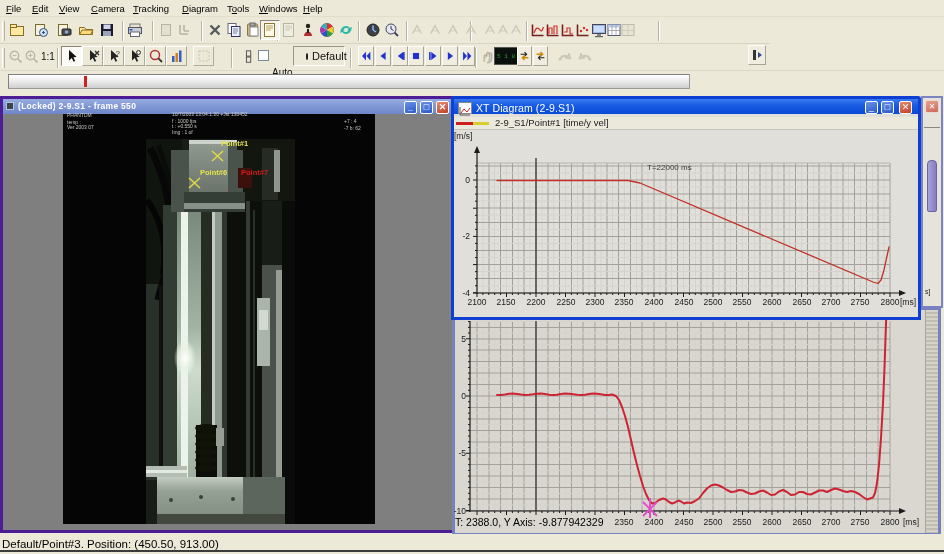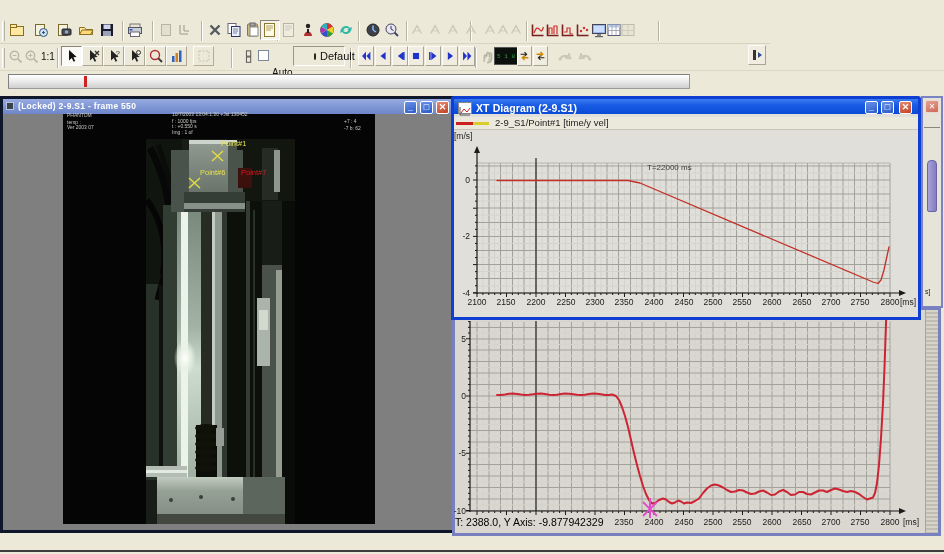--- a/index.html
+++ b/index.html
@@ -12,64 +12,75 @@
 .vsep { position:absolute; width:2px; height:20px; border-left:1px solid #b8b4a4; border-right:1px solid #fff; }
 .ti { position:absolute; }
 .tprs { position:absolute; width:20px; height:20px; border:1px solid #9a968a; background:#f4f2ea; border-top-color:#8a8678; border-left-color:#8a8678; border-bottom-color:#fff; border-right-color:#fff; }
 .tbtn { position:absolute; width:21px; height:20px; border:1px solid #aca894; background:#ece9d8; display:flex; align-items:center; justify-content:center; border-top-color:#fff; border-left-color:#fff; }
 .tbtn.prs { background:#fbfaf6; border-top-color:#8a8678; border-left-color:#8a8678; border-bottom-color:#fff; border-right-color:#fff; }
 .tbtn.dis { opacity:0.9; }
 .pbtn { position:absolute; height:20px; border:1px solid #a8a494; border-top-color:#fdfcf8; border-left-color:#fdfcf8; background:#f0ede0; display:flex; align-items:center; justify-content:center; }
 .r2lab { position:absolute; font-size:10px; font-weight:normal; color:#111; }
 .r2lab2 { position:absolute; font-size:10px; color:#111; }
 .chk { position:absolute; width:11px; height:11px; background:#fff; border:1px solid #7a8a99; }
-.defbox { position:absolute; width:52px; height:20px; border:1px solid #9a968a; border-bottom-color:#fff; border-right-color:#fff; font-size:11px; color:#111; display:flex; align-items:center; padding-left:20px; }
+.defbox { position:absolute; width:52px; height:20px; border:1px solid #9a968a; border-bottom-color:#fff; border-right-color:#fff; font-size:11px; color:#111; display:flex; align-items:center; padding-left:12px; }
 .radio { width:7px; height:7px; border-radius:50%; background:#444; border:1px solid #222; display:inline-block; }
 .mlcd { position:absolute; width:24px; height:18px; background:#0c100c; border:1px solid #555; color:#2a9a3a; font-size:6px; font-family:"Liberation Mono",monospace; display:flex; align-items:center; justify-content:center; }
 .led { position:absolute; left:623px; top:46px; width:120px; height:21px; background:#0a0d09; border:1px solid #6a665a; border-top-color:#4a463a; display:flex; align-items:center; justify-content:flex-end; padding-right:4px; }
 .ledtxt { color:#2fd13f; font-family:"Liberation Mono",monospace; font-size:13px; font-weight:bold; letter-spacing:1px; }
 .ledms { color:#2fd13f; font-size:7px; margin-left:1px; }
 .ledarr { color:#2fd13f; font-size:9px; margin-left:3px; }
 #slider { position:absolute; left:8px; top:74px; width:682px; height:15px; border:1px solid #9a9a9a; border-top-color:#808080; border-left-color:#808080; background:linear-gradient(180deg,#ffffff, #e8e8e8 55%, #cfcfcf); }
 #smark { position:absolute; left:75px; top:1px; width:3px; height:11px; background:#cc2222; }
 
-#vwin { position:absolute; left:0px; top:96px; width:456px; height:437px; border:3px solid #0f172a; background:#7f7f7f; }
+#vwin { position:absolute; left:0px; top:96px; width:456px; height:437px; border:3px solid #4c1d95; background:#7f7f7f; }
 #vtitle { position:absolute; left:0; top:0; width:100%; height:15px; background:linear-gradient(180deg,#98ace0,#7e95d4 55%,#6e86c8); color:#fff; font-size:8.5px; font-weight:bold; line-height:15px; }
 #vtitle .txt { position:absolute; left:15px; top:0; white-space:nowrap; letter-spacing:0.3px; }
 .wbtn { position:absolute; top:1.5px; width:13px; height:13px; border-radius:2px; border:1px solid #fff; color:#fff; font-size:9px; line-height:11px; text-align:center; }
 .wb-min,.wb-max { background:linear-gradient(160deg,#6a92e8,#2a5ac8); }
 .wb-cls { background:linear-gradient(160deg,#e88a70,#c04028); }
 #vid { position:absolute; left:60px; top:15px; width:312px; height:410px; background:#050505; }
 .ovl { position:absolute; font-size:8px; line-height:9.5px; color:#c9cbc7; white-space:pre; transform:scale(0.62); transform-origin:0 0; }
-.plab { position:absolute; font-size:7.5px; font-weight:normal; color:#e6e24c; white-space:nowrap;text-align:center; }
+.plab { position:absolute; font-size:7.5px; font-weight:bold; color:#e6e24c; white-space:nowrap;text-align:center; }
 
 #bwinB { position:absolute; left:921px; top:96px; width:22px; height:212px; border:2px solid #7b83c4; background:#e6e4d9; }
 #bcloseB { position:absolute; left:2px; top:2px; width:14px; height:13px; border-radius:2px; border:1px solid #e8d8d0; background:linear-gradient(160deg,#e8a090,#cc6a58); color:#fff; font-size:8px; line-height:11px; text-align:center; }
 #bthumbB { position:absolute; left:4px; top:62px; width:10px; height:52px; background:linear-gradient(90deg,#a8a2d8,#847cc0); border:1px solid #6a64a8; border-radius:4px 4px 2px 2px; }
 #bdivB { position:absolute; left:1px; top:29px; width:16px; height:1px; background:#8a8878; }
 #bmsB { position:absolute; left:2px; top:190px; font-size:7px; color:#222; }
 #bwinC { position:absolute; left:452px; top:307px; width:489px; height:229px; border:3px solid #7880c0; background:#d9d7d0; }
 #bscrollC { position:absolute; right:0px; top:0px; width:13px; height:223px;
   background:repeating-linear-gradient(180deg,#d6d3ca 0 2px,#bfbcb2 2px 4px); border-left:1px solid #a8a49a; }
 
 #xwin { position:absolute; left:451px; top:96px; width:470px; height:224px; border:3px solid #0f3ed2; border-radius:3px 3px 0 0; background:#e0dfda; }
-#xtitle { position:absolute; left:0; top:0; width:100%; height:15px; background:linear-gradient(180deg,#3a7cf0,#1a5ce4 40%,#0a4ad6); color:#fff; font-size:10.5px; font-weight:bold; line-height:18px; }
+#xtitle { position:absolute; left:0; top:0; width:100%; height:15px; background:linear-gradient(180deg,#3a7cf0,#1a5ce4 40%,#0a4ad6); color:#fff; font-size:10.5px; font-weight:normal; line-height:18px; }
 #xtitle .txt { position:absolute; left:22px; top:0; white-space:nowrap; letter-spacing:0.1px; }
 #xicon { position:absolute; left:4px; top:3px; width:14px; height:12px; background:#fff; border:1px solid #888; }
 #xlegend { position:absolute; left:0; top:18px; width:100%; height:13px; background:#ebe8dc; border-bottom:1px solid #c8c4b8; font-size:9.5px; color:#222; }
 #xlegend .txt { position:absolute; left:41px; top:0px; }
 .lsw1 { position:absolute; left:2px; top:5px; width:17px; height:3px; background:#cc2020; }
 .lsw2 { position:absolute; left:19px; top:5px; width:16px; height:3px; background:#d8ce30; }
 #statusbar { position:absolute; left:0; top:534px; width:100%; height:20px; background:#ece9d8; font-size:11.5px; color:#000; }
 #statusbar .txt { position:absolute; left:2px; top:4px; }
 #darkline { position:absolute; left:0; top:550px; width:100%; height:2px; background:#3c3c3c; }
 svg.abs { position:absolute; left:0; top:0; }
 </style></head>
 <body>
 <div id="scr">
+<div id="menubar">
+      <span class="mi" style="left:6px"><u>F</u>ile</span>
+      <span class="mi" style="left:32px"><u>E</u>dit</span>
+      <span class="mi" style="left:59px"><u>V</u>iew</span>
+      <span class="mi" style="left:91px"><u>C</u>amera</span>
+      <span class="mi" style="left:133px"><u>T</u>racking</span>
+      <span class="mi" style="left:182px"><u>D</u>iagram</span>
+      <span class="mi" style="left:227px">T<u>o</u>ols</span>
+      <span class="mi" style="left:259px"><u>W</u>indows</span>
+      <span class="mi" style="left:303px"><u>H</u>elp</span>
+    </div>
 <div id="tb1"></div>
 <div id="tb2"></div>
 <div class="grip" style="left:2px;top:21px"></div>
 <div class="grip" style="left:2px;top:48px"></div>
 <div class="vsep" style="left:122px;top:21px"></div>
     <div class="vsep" style="left:152px;top:21px"></div>
     <div class="vsep" style="left:201px;top:21px"></div>
     <div class="vsep" style="left:277px;top:21px"></div>
     <div class="vsep" style="left:358px;top:21px"></div>
     <div class="vsep" style="left:406px;top:21px"></div>
@@ -922,13 +933,16 @@
       <text x="890" y="305" font-size="8.5" fill="#1a1a1a" text-anchor="middle">2800</text>
       <text x="900" y="305" font-size="8.5" fill="#1a1a1a">[ms]</text>
       <text x="470" y="183" font-size="8.5" fill="#1a1a1a" text-anchor="end">0</text>
       <text x="470" y="239" font-size="8.5" fill="#1a1a1a" text-anchor="end">-2</text>
       <text x="470" y="296" font-size="8.5" fill="#1a1a1a" text-anchor="end">-4</text>
       <text x="647" y="170" font-size="8" fill="#3a3a3a">T=22000 ms</text>
       <text x="454" y="139" font-size="8.5" fill="#1a1a1a">[m/s]</text>
       <polyline points="497.0,180.5 628.0,180.5 640.0,183.0 873.0,282.0 878.0,283.5 881.0,280.0 884.0,270.0 887.0,256.0 889.0,247.0" fill="none" stroke="#c23028" stroke-width="1.3" stroke-linejoin="round" stroke-linecap="round"></polyline>
     </svg>
 
+<div id="statusbar">
+      <span class="txt">Default/Point#3. Position: (450.50, 913.00)</span>
+    </div>
 <div id="darkline"></div>
 </div>
 </body></html>

